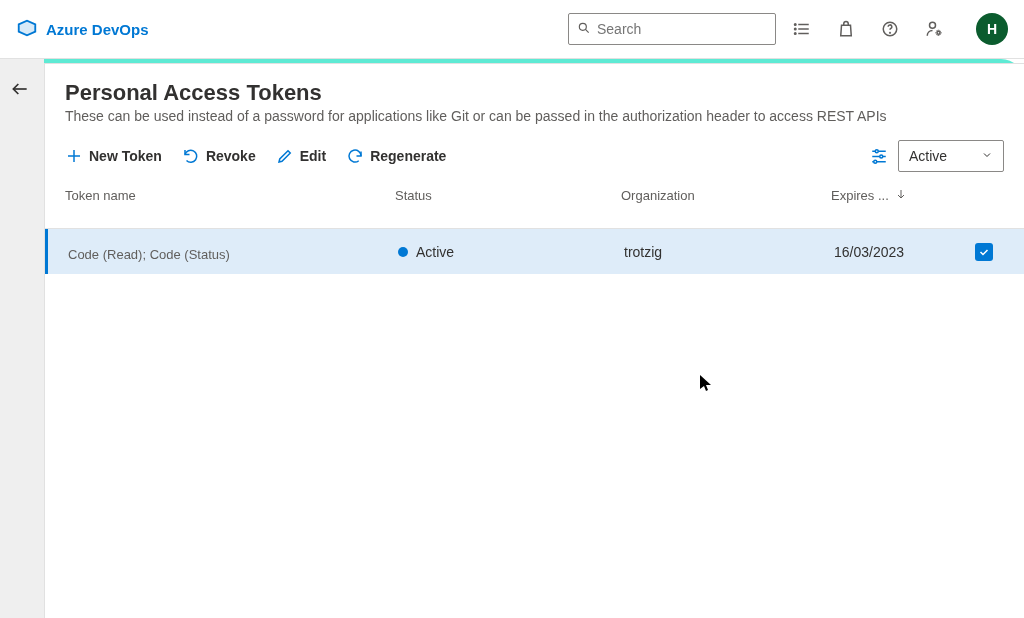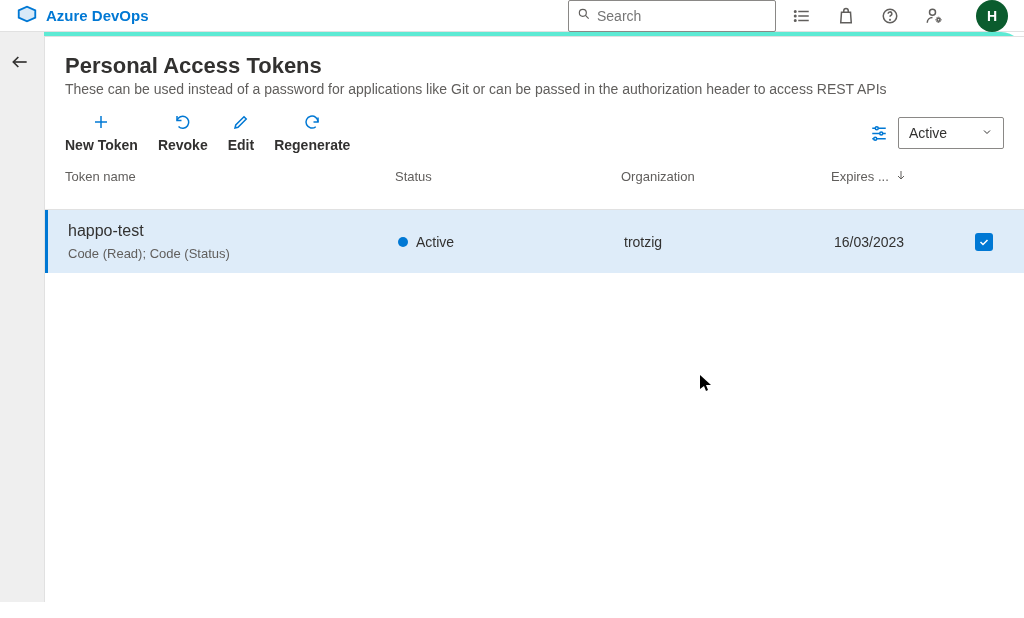--- a/index.html
+++ b/index.html
@@ -6,21 +6,21 @@
     body {
       font-family: -apple-system, BlinkMacSystemFont, "Segoe UI", sans-serif;
       font-size: 14px;
       color: #323130;
       background: #fff;
       width: 1024px;
       height: 618px;
       overflow: hidden;
     }
     .top-header {
-      height: 32px;
+      height: 59px;
       display: flex;
       align-items: center;
       padding: 0 16px;
       border-bottom: 1px solid #e1e1e1;
       background: #fff;
     }
     .logo-area {
       display: flex;
       align-items: center;
       gap: 8px;
@@ -118,21 +118,20 @@
       gap: 20px;
     }
     .toolbar-btn {
       display: flex;
       align-items: center;
       gap: 6px;
       font-weight: 600;
       color: #323130;
       cursor: pointer;
       font-size: 14px;
-      flex-direction: column;
     }
     .toolbar-btn .ico { color: #0078d4; width: 18px; height: 18px; }
     .toolbar-right {
       margin-left: auto;
       display: flex;
       align-items: center;
       gap: 10px;
     }
     .filter-select {
       height: 32px;
@@ -347,21 +346,20 @@
               <line x1="12" y1="4" x2="12" y2="20"></line>
               <polyline points="6 14 12 20 18 14"></polyline>
             </svg>
         </span>
       </div>
       <div class="col-check"></div>
     </div>
 
     <div class="table-row">
       <div class="col-name">
-        <div class="token-name">happo-test</div>
         <div class="token-scopes">Code (Read); Code (Status)</div>
       </div>
       <div class="col-status status-cell">
         <span class="status-dot"></span>
         <span>Active</span>
       </div>
       <div class="col-org">trotzig</div>
       <div class="col-exp">16/03/2023</div>
       <div class="col-check">
         <div class="row-check">

